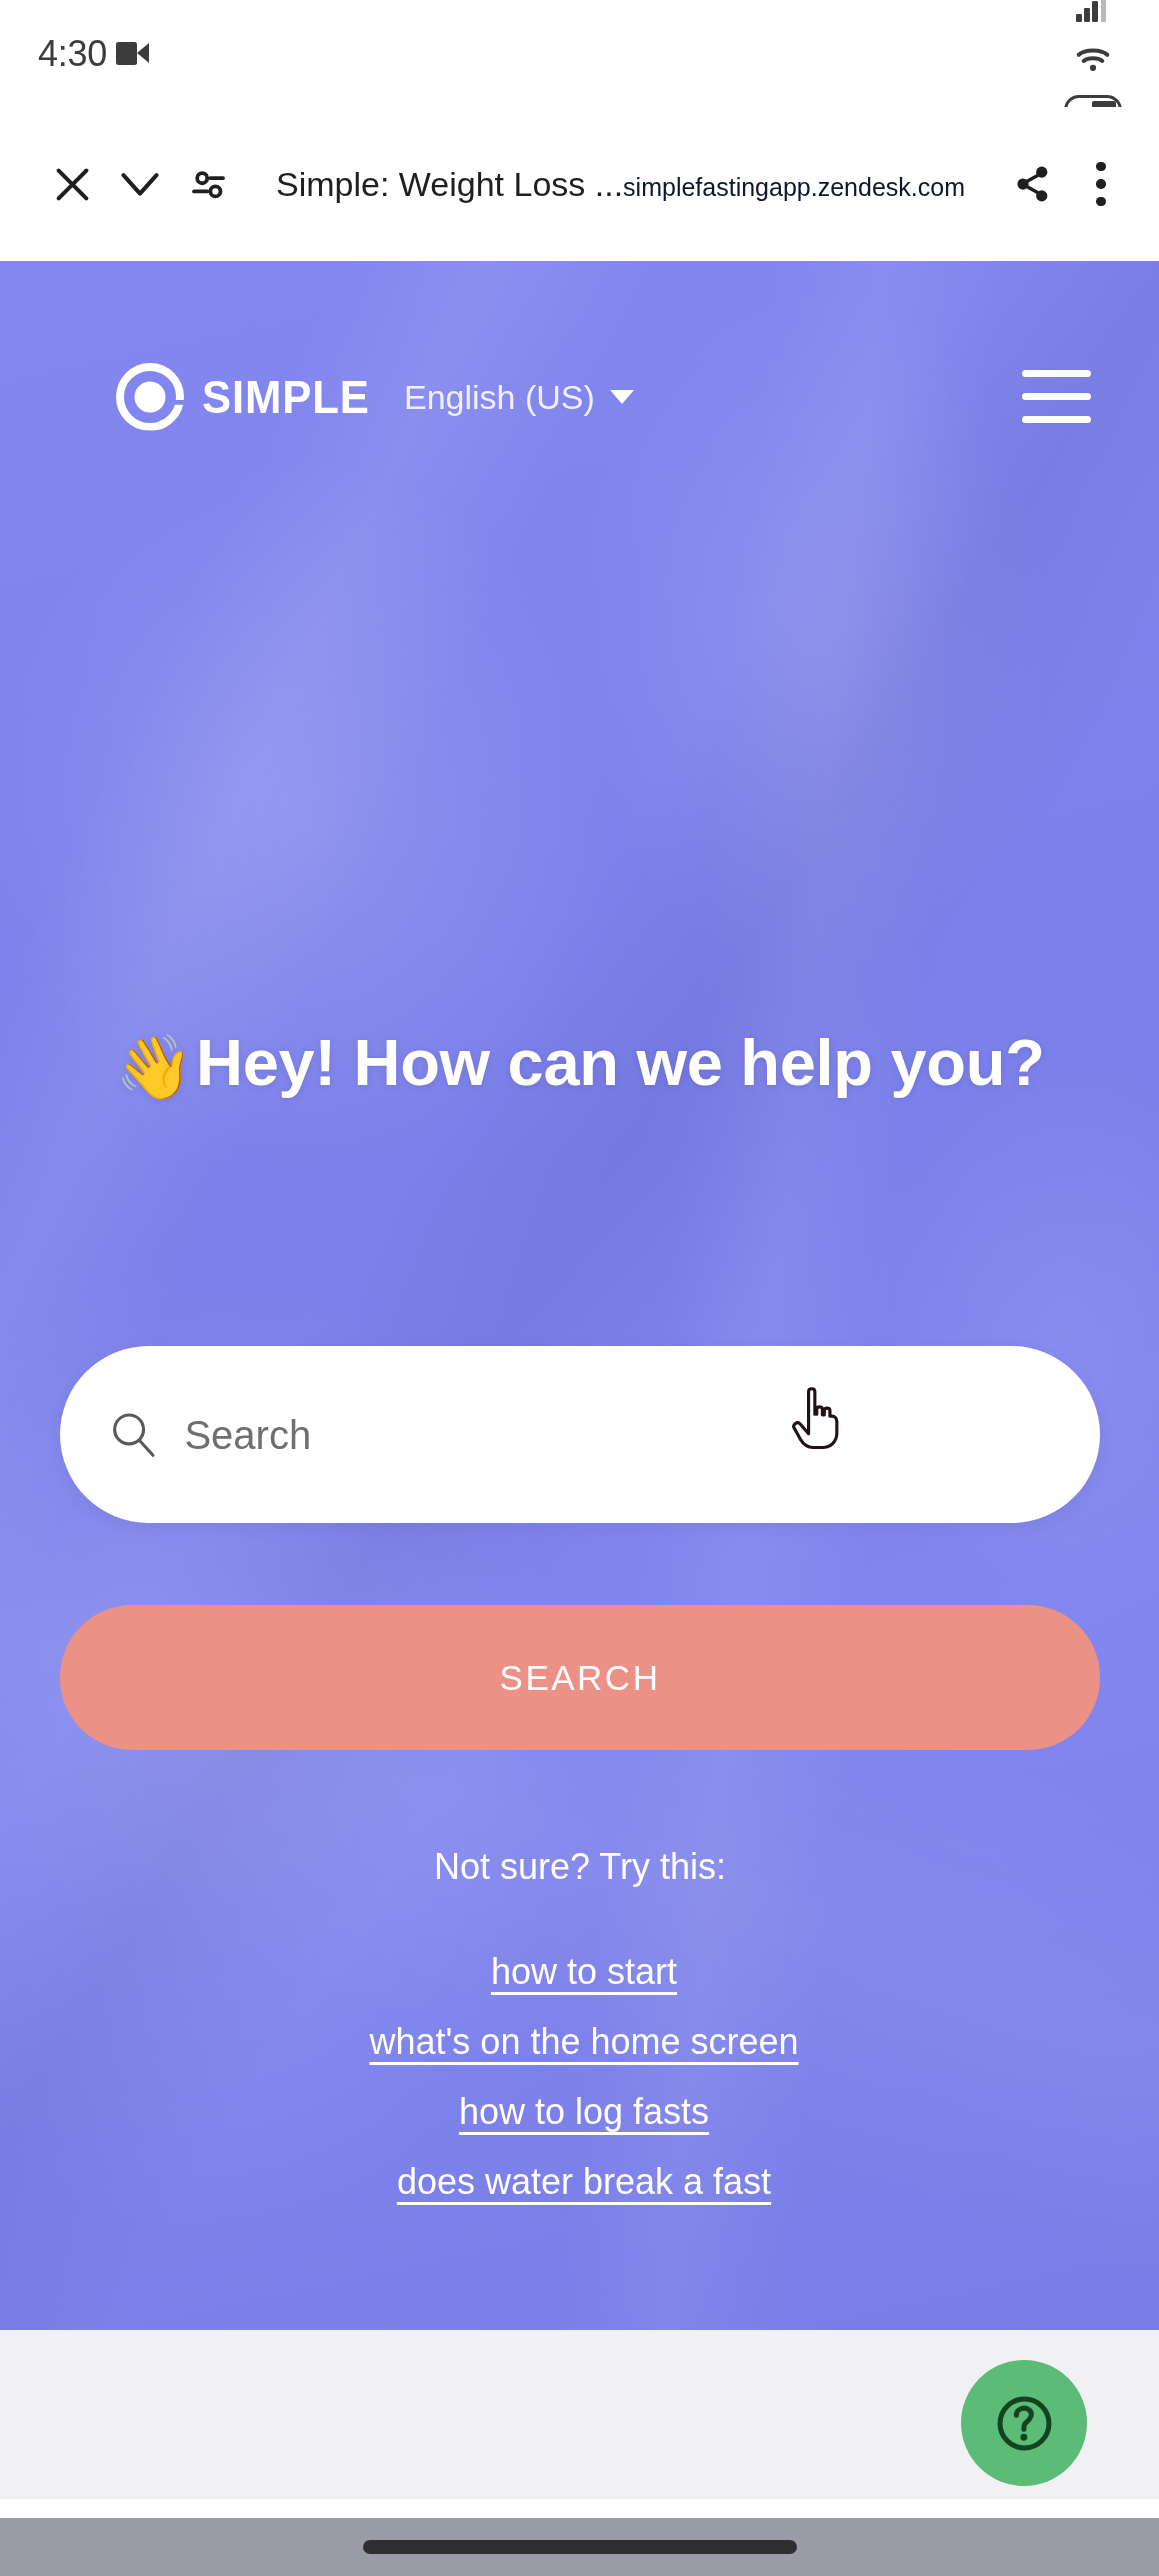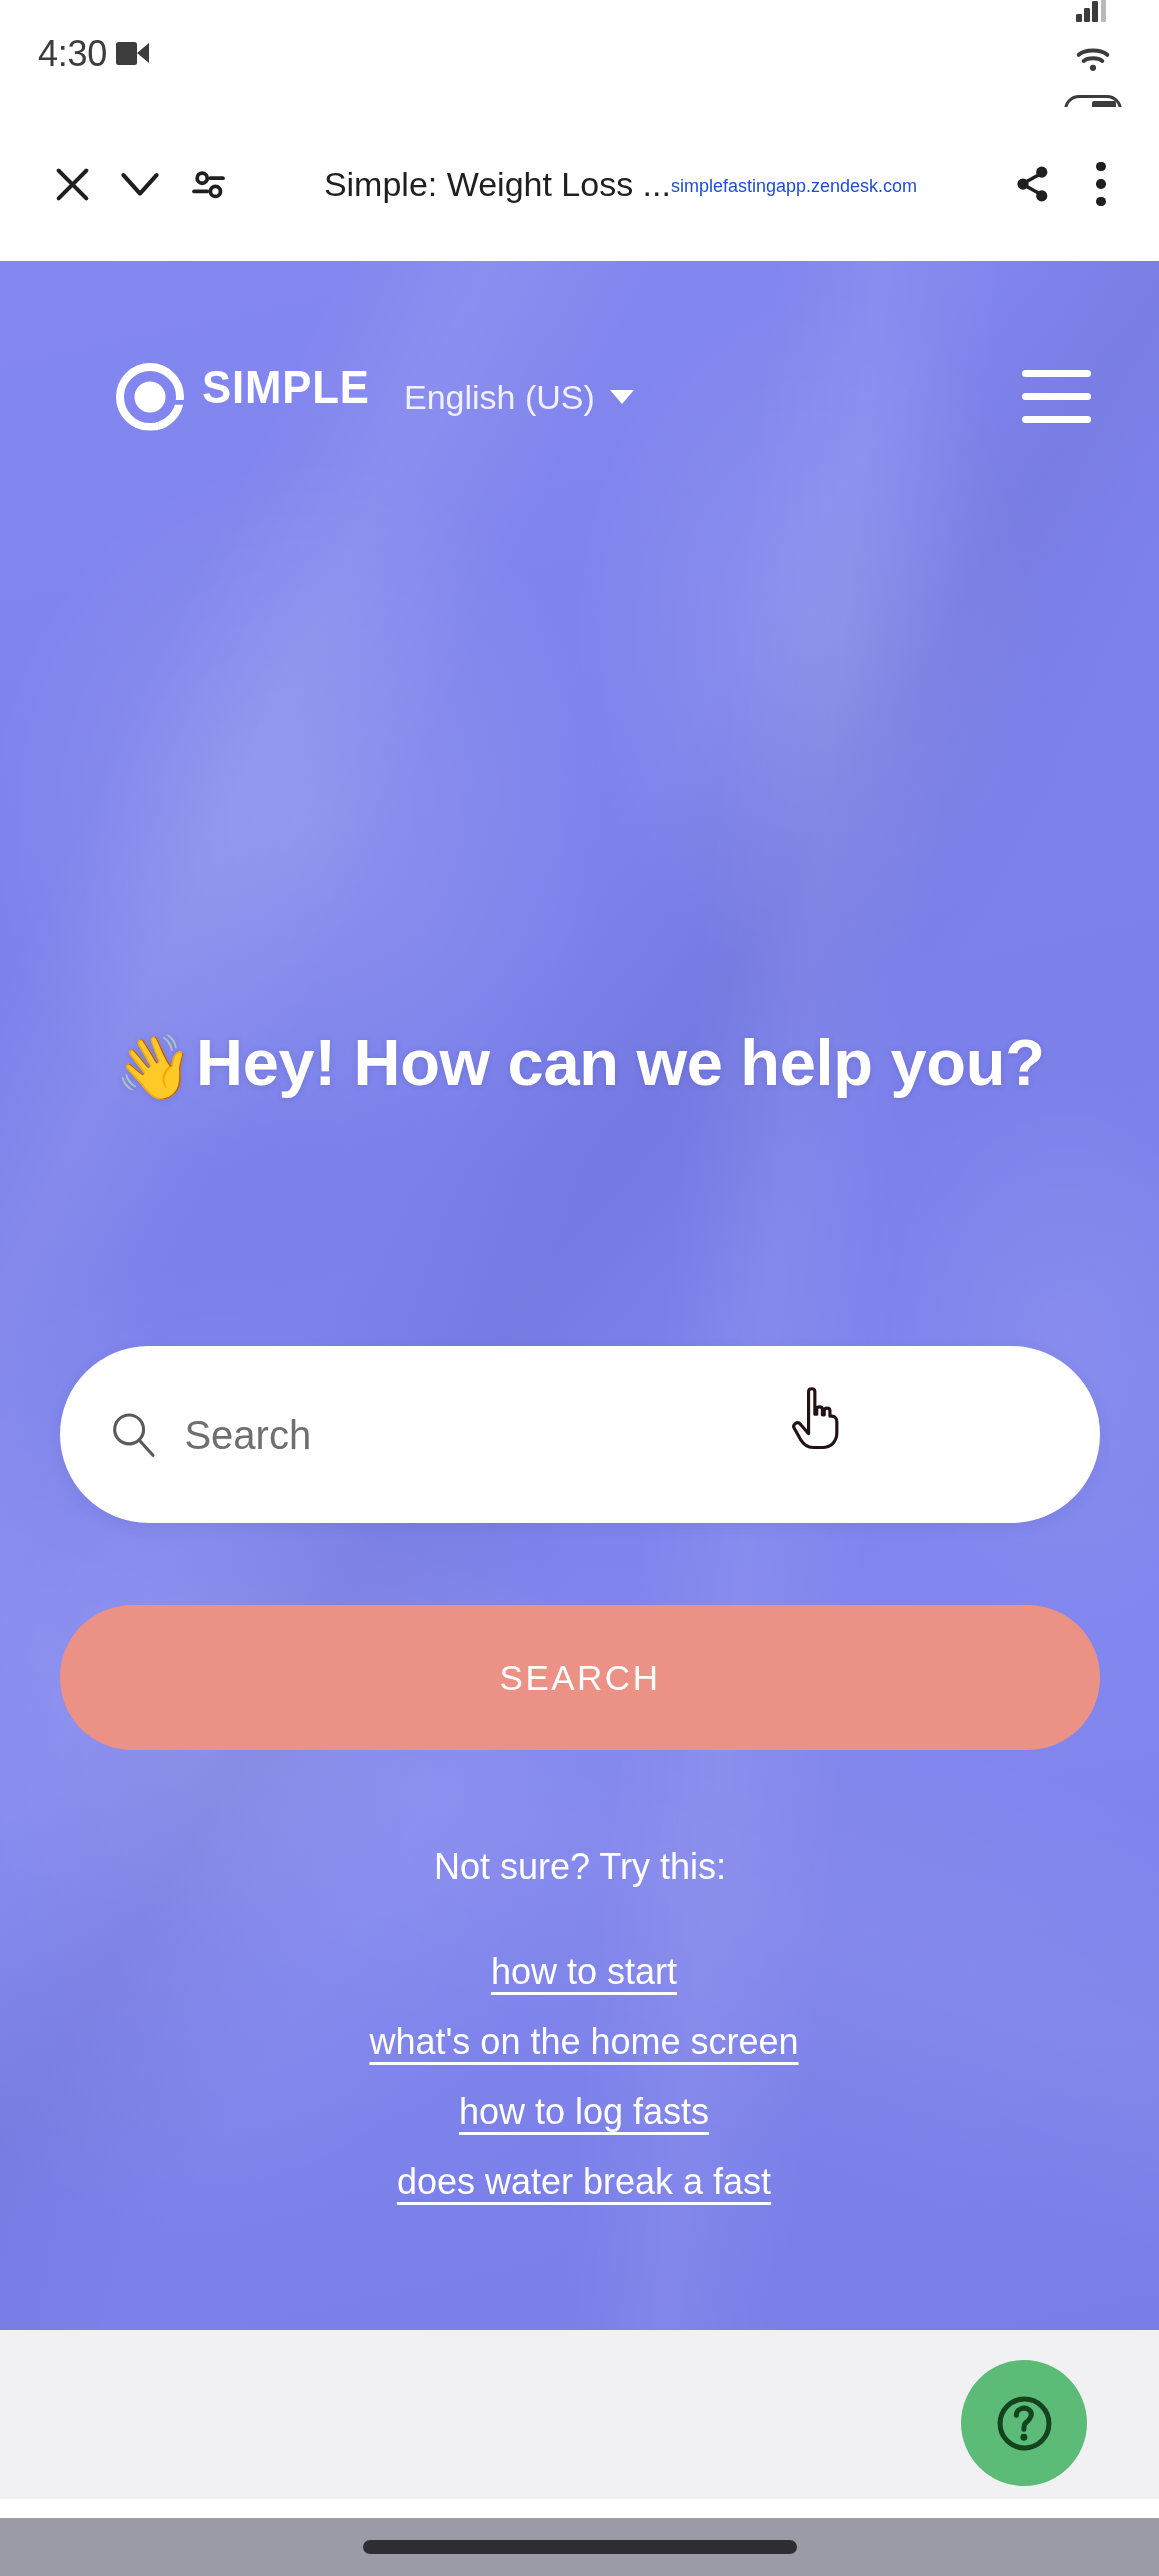--- a/index.html
+++ b/index.html
@@ -152,22 +152,22 @@
     font-size: 34px;
     color: #1f1f1f;
     line-height: 1.12;
     white-space: nowrap;
     overflow: hidden;
     text-overflow: ellipsis;
     max-width: 100%;
     font-weight: 400;
   }
   .tb-url {
-    font-size: 18px;
-    color: #1d4ed8;
+    font-size: 25px;
+    color: #0f172a;
     line-height: 1.2;
     margin-top: 6.3px;
     white-space: nowrap;
     overflow: hidden;
     text-overflow: ellipsis;
     max-width: 100%;
   }
   .icon-kebab {
     width: 10px;
     display: flex;
@@ -218,20 +218,21 @@
     left: 0; top: 79px;
     width: 100%;
     height: 113px;
     display: flex;
     align-items: center;
     padding: 0 69px 0 116px;
     box-sizing: border-box;
   }
   .brand {
     display: flex;
+    align-items: center;
     gap: 17.6px;
     flex: none;
   }
   .logo-mark {
     width: 68px; height: 68px;
     position: relative;
     flex: none;
   }
   .logo-mark .ring {
     position: absolute;

